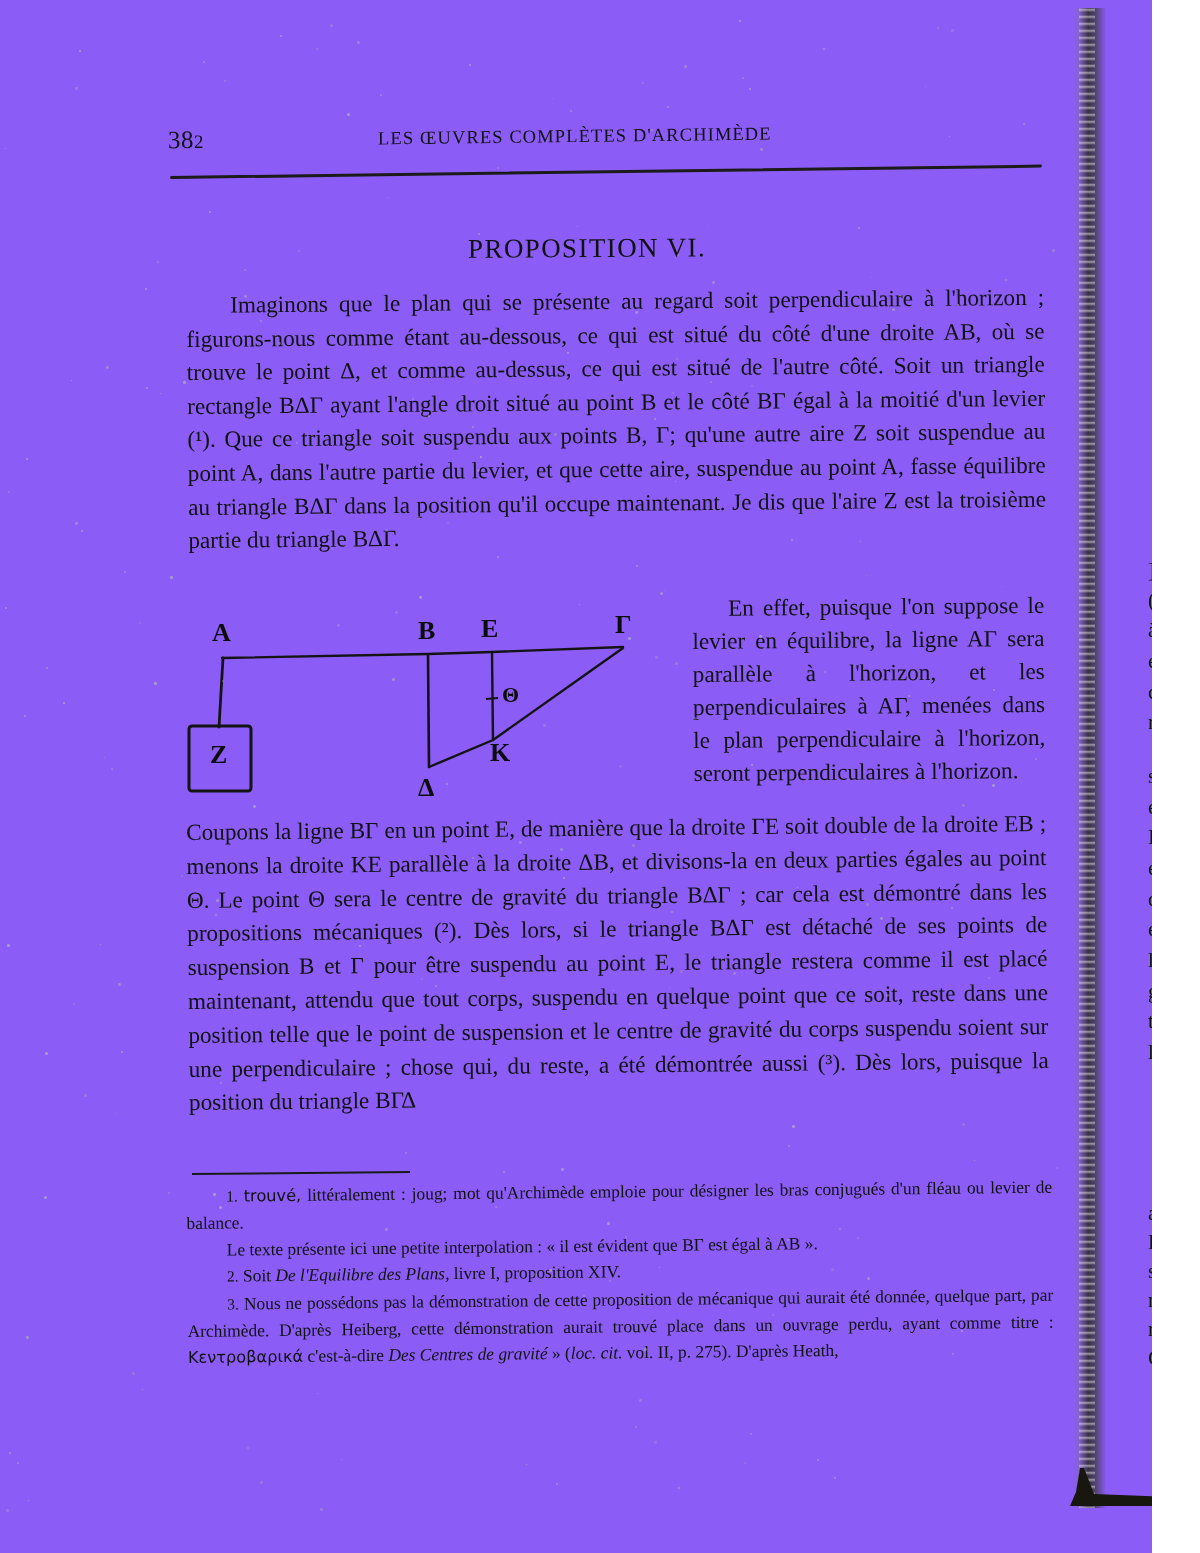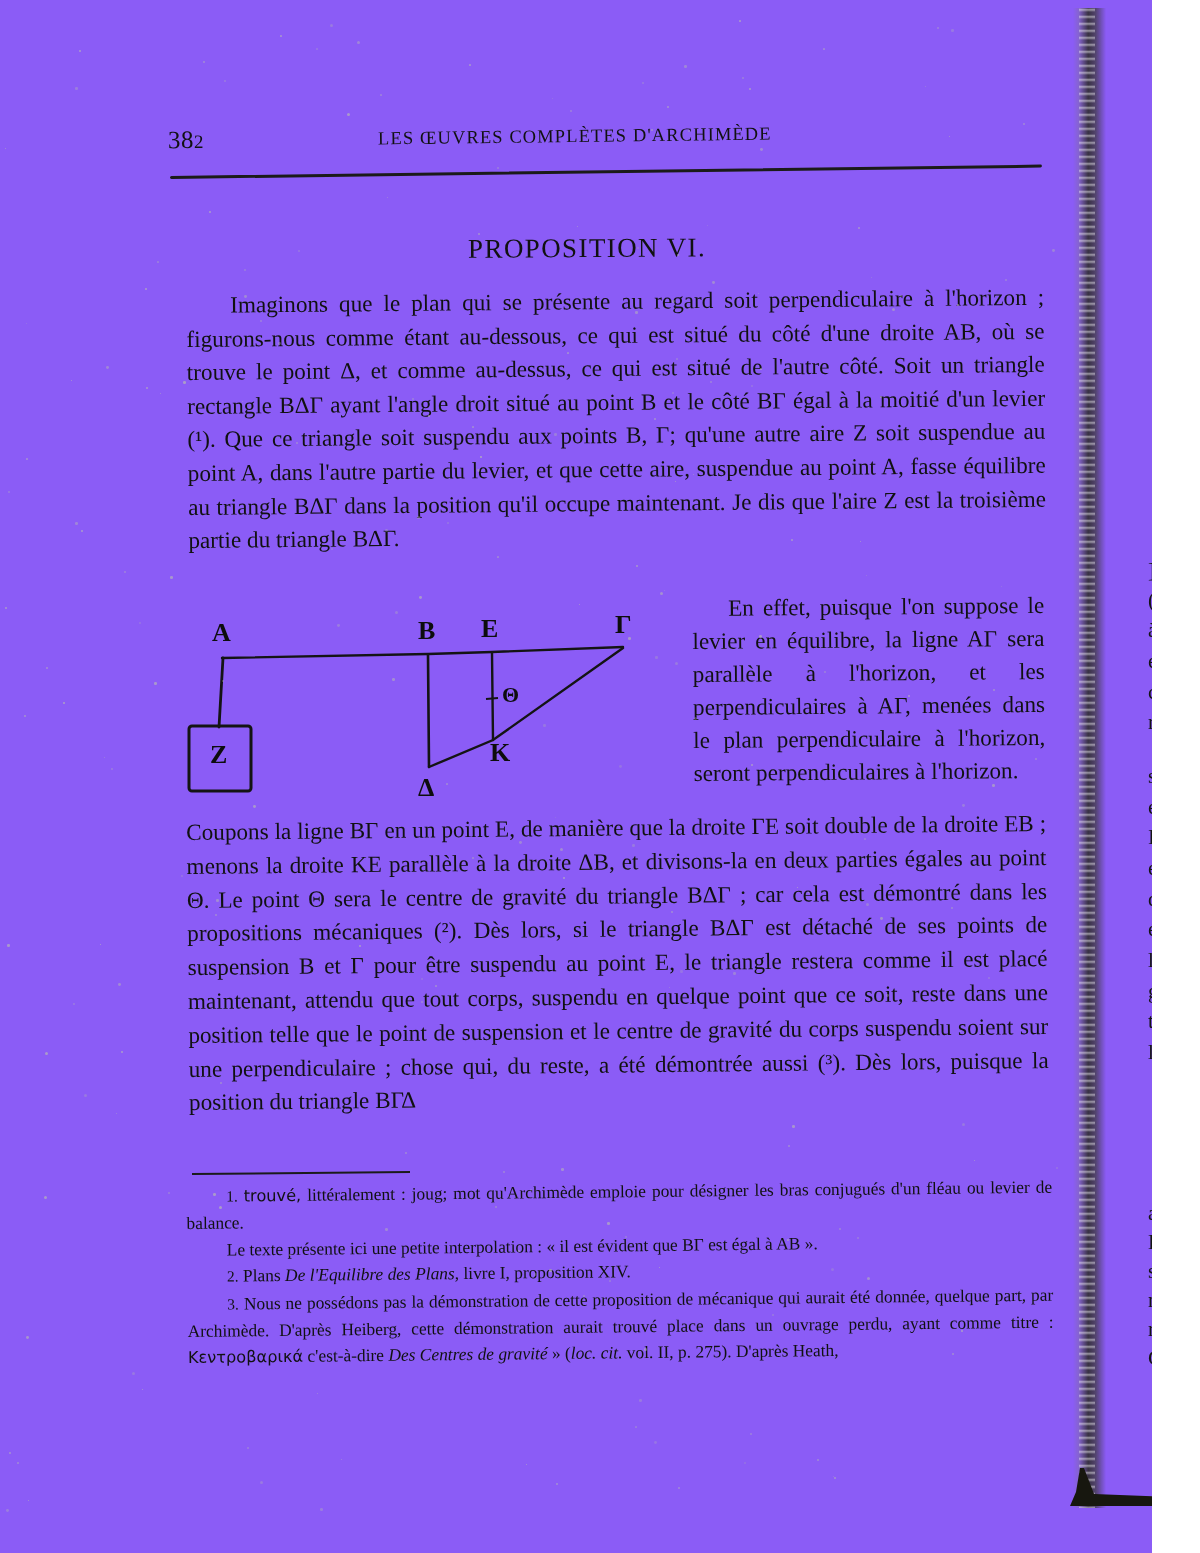--- a/index.html
+++ b/index.html
@@ -265,21 +265,21 @@
     <p>Coupons la ligne BΓ en un point E, de manière que la droite ΓE soit double de la droite EB ; menons la droite KE parallèle à la droite ΔB, et divisons-la en deux parties égales au point Θ. Le point Θ sera le centre de gravité du triangle BΔΓ ; car cela est démontré dans les propositions mécaniques (²). Dès lors, si le triangle BΔΓ est détaché de ses points de suspension B et Γ pour être suspendu au point E, le triangle restera comme il est placé maintenant, attendu que tout corps, suspendu en quelque point que ce soit, reste dans une position telle que le point de suspension et le centre de gravité du corps suspendu soient sur une perpendiculaire ; chose qui, du reste, a été démontrée aussi (³). Dès lors, puisque la position du triangle BΓΔ</p>
   </div>
 
   <div id="fn-rule"></div>
   <div id="footnotes">
 
     <p class="ind"><span class="fn-num">1.</span> <span class="greek">trouvé,</span><span> littéralement : joug; mot qu'Archimède emploie pour désigner les bras conjugués d'un fléau ou levier de balance.</span></p>
 
     <p class="ind"><span>Le texte présente ici une petite interpolation : « il est évident que BΓ est égal à AB ».</span></p>
 
-    <p class="ind"><span class="fn-num">2.</span><span> Plans </span><span class="it">De l'Equilibre des Plans</span><span>, livre I, proposition XIV.</span></p>
+    <p class="ind"><span class="fn-num">2.</span><span> Soit </span><span class="it">De l'Equilibre des Plans</span><span>, livre I, proposition XIV.</span></p>
 
     <p class="ind"><span class="fn-num">3.</span><span> Nous ne possédons pas la démonstration de cette proposition de mécanique qui aurait été donnée, quelque part, par Archimède. D'après Heiberg, cette démonstration aurait trouvé place dans un ouvrage perdu, ayant comme titre : </span><span class="greek">Κεντροβαρικά</span><span> c'est-à-dire </span><span class="it">Des Centres de gravité</span><span> » (</span><span class="it">loc. cit.</span><span> vol. II, p. 275). D'après Heath,</span></p>
   </div>
 
   <div id="margin-frags">
       <div class="margin-frag" style="top: 560px;">]</div>
       <div class="margin-frag" style="top: 590px;">(</div>
       <div class="margin-frag" style="top: 620px;">à</div>
       <div class="margin-frag" style="top: 651px;">e</div>
       <div class="margin-frag" style="top: 682px;">c</div>

